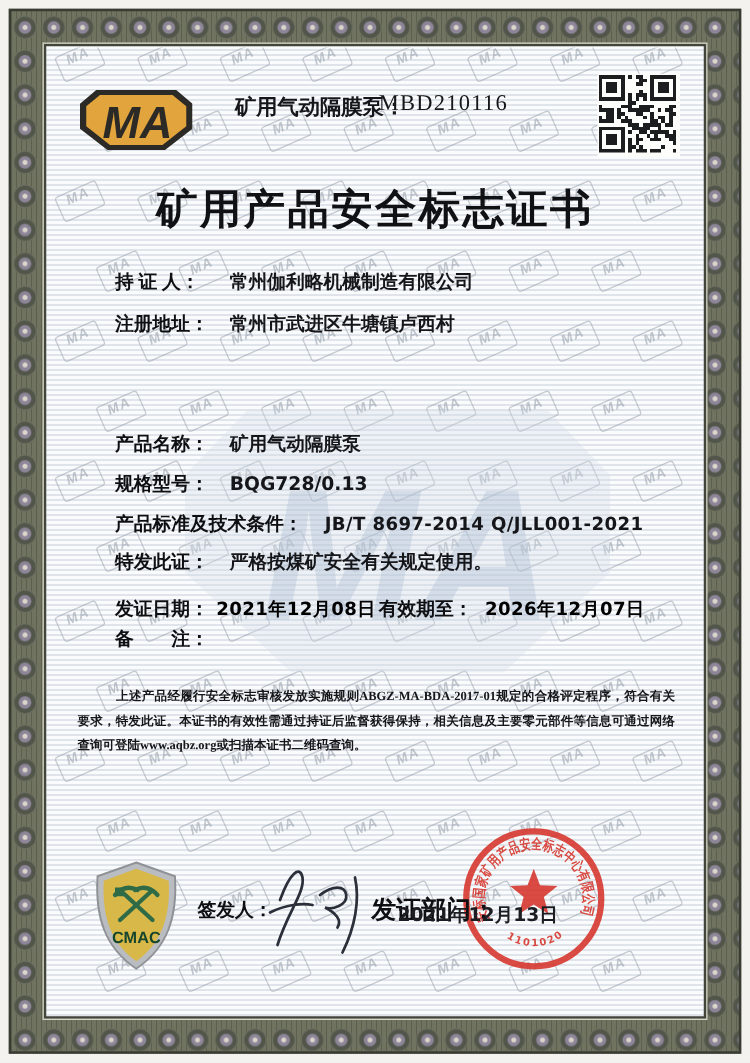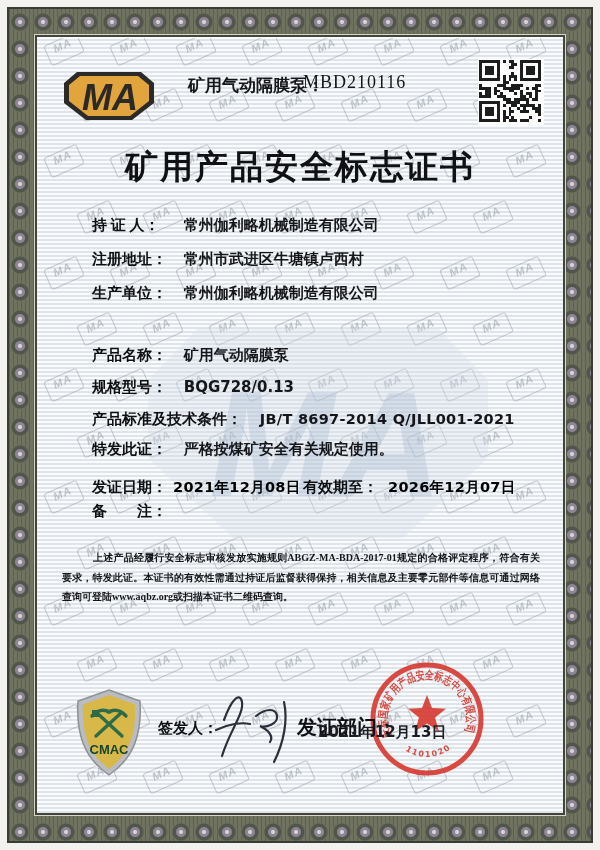--- a/index.html
+++ b/index.html
@@ -432,24 +432,20 @@
   <div class="title">矿用产品安全标志证书</div>
 
   <div class="row" id="r1">
     <span class="lbl">持 证 人：</span>
     <span class="val">常州伽利略机械制造有限公司</span>
   </div>
   <div class="row" id="r2">
     <span class="lbl">注册地址：</span>
     <span class="val">常州市武进区牛塘镇卢西村</span>
   </div>
-  <div class="row" id="r3">
-    <span class="lbl">生产单位：</span>
-    <span class="val">常州伽利略机械制造有限公司</span>
-  </div>
   <div class="row" id="r5">
     <span class="lbl">产品名称：</span>
     <span class="val">矿用气动隔膜泵</span>
   </div>
   <div class="row" id="r6">
     <span class="lbl">规格型号：</span>
     <span class="val model">BQG728/0.13</span>
   </div>
   <div class="row" id="r7">
     <span class="lbl wide">产品标准及技术条件：</span>

